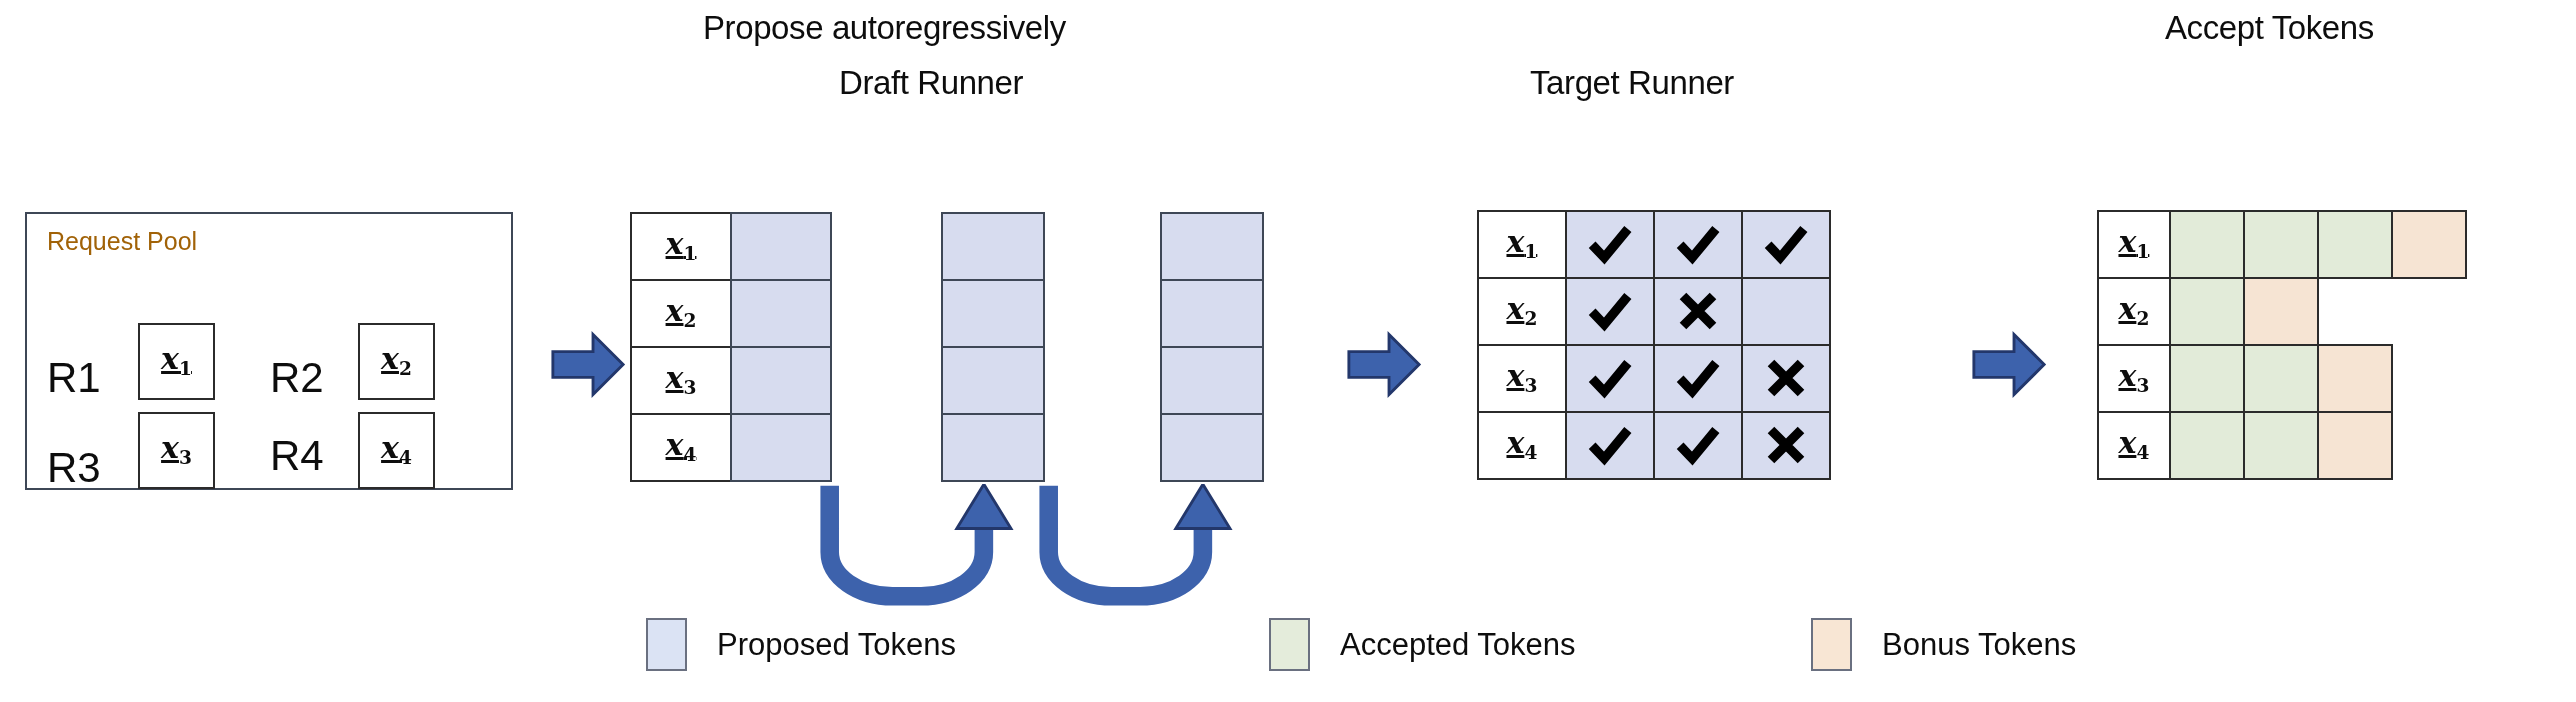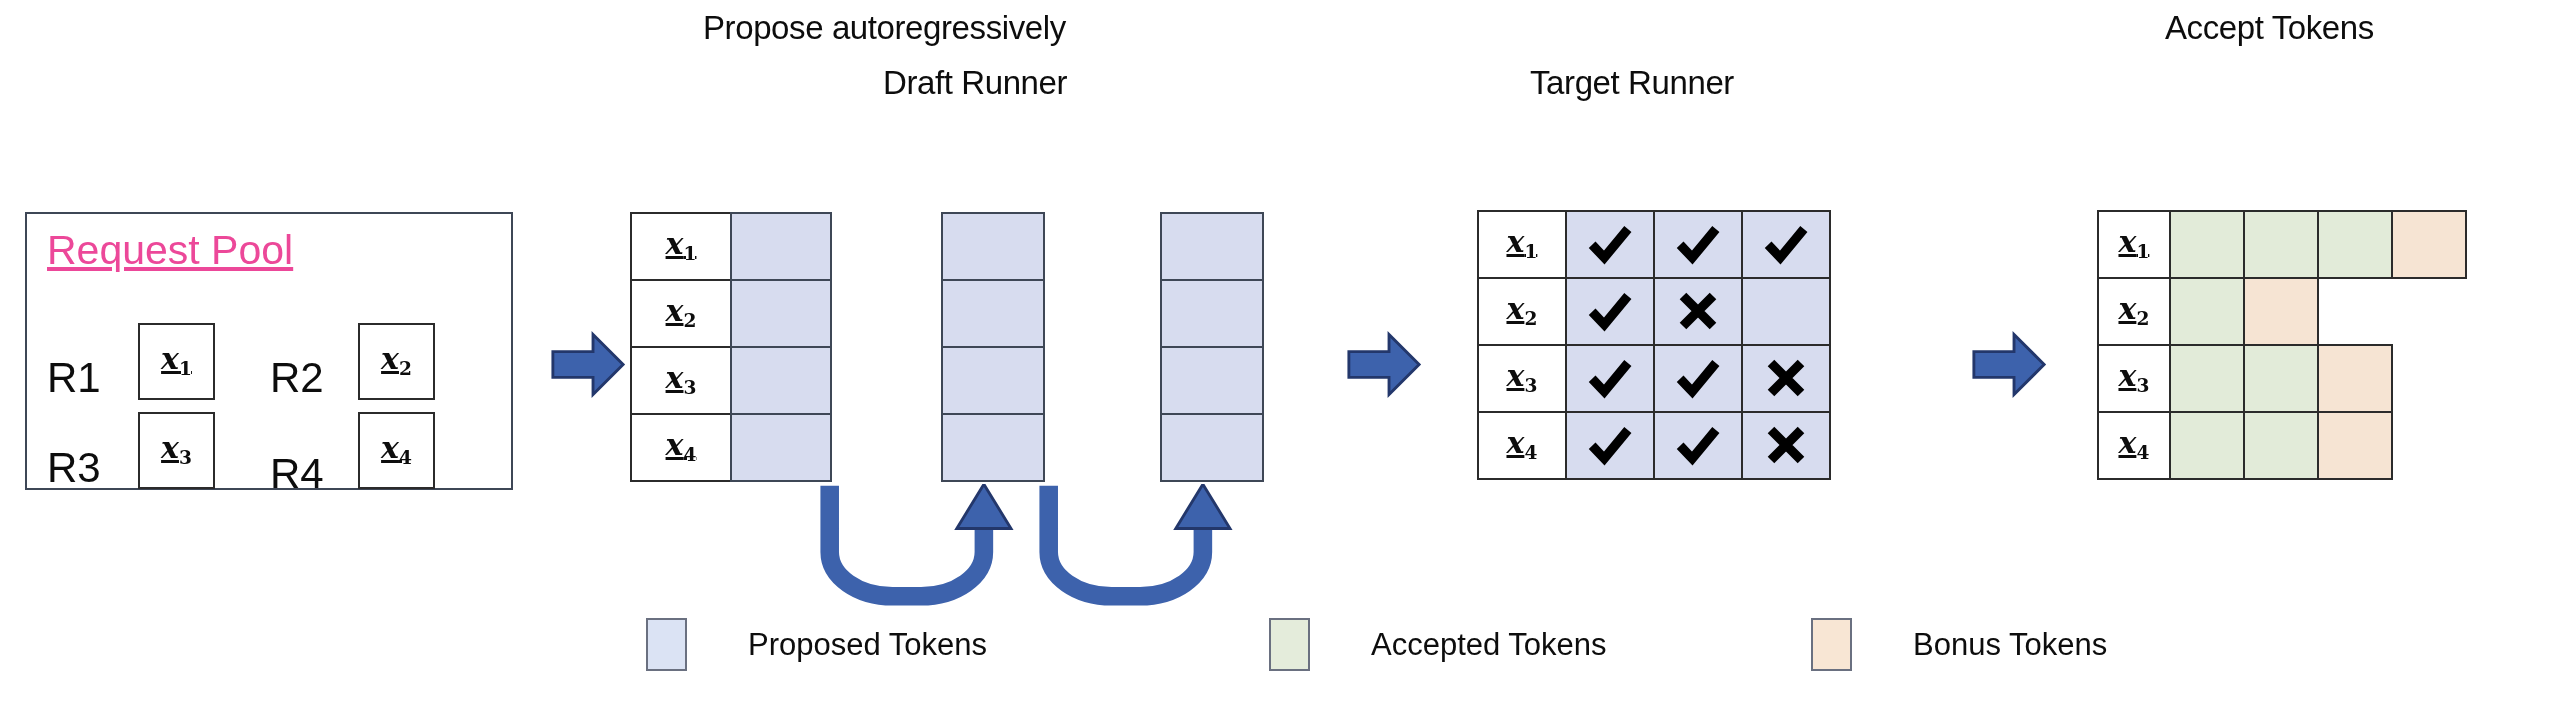--- a/index.html
+++ b/index.html
@@ -20,21 +20,21 @@
     position:absolute;white-space:nowrap;
     font-size:33px;font-weight:400;letter-spacing:-0.4px;color:#0d0d0d;
   }
 
   
   #request-pool{
     position:absolute;left:25px;top:212px;width:488px;height:278px;
     border:2.1px solid #3e4756;background:#ffffff;box-sizing:border-box;
   }
   #request-pool .rp-title{
-    position:absolute;left:20px;top:13px;font-size:41px;color:#ec4899;white-space:nowrap;text-decoration:underline;
+    position:absolute;left:20px;top:13px;font-size:25px;color:#a16207;white-space:nowrap;
   }
   .rp-label{
     position:absolute;font-size:42px;color:#0d0d0d;white-space:nowrap;
   }
   .rp-box{
     position:absolute;width:77px;height:77px;
     border:2.1px solid #2b2b2b;background:#ffffff;box-sizing:border-box;
     display:flex;align-items:center;justify-content:center;
   }
 
@@ -82,61 +82,61 @@
     border:2.1px solid #2b2b2b;background:transparent;
     margin-left:-2.1px;margin-top:-2.1px;
   }
   .acell.label{width:74px;background:#ffffff;display:flex;align-items:center;justify-content:center;}
   .acell.green{background:#e2ebd9;}
   .acell.orange{background:#f6e4d3;}
   .acell.blank{border:none;background:transparent;}
 
   
   #legend{position:absolute;left:646px;top:618px;height:57px;}
-  .legend-item{position:absolute;display:flex;align-items:center;gap:31px;}
+  .legend-item{position:absolute;display:flex;align-items:center;}
   .swatch{
     width:41px;height:53px;box-sizing:border-box;border:2.1px solid #6a7080;
   }
   .sw-blue{background:#dbe3f4;}
   .sw-green{background:#e4ecdb;}
   .sw-orange{background:#f8e6d4;}
   .legend-label{
     margin-left:30px;font-size:31px;color:#0d0d0d;white-space:nowrap;
   }
 </style>
 </head>
 <body>
 
 <div class="stage">
 
   <div class="heading" style="left:703px;top:8.6px;">Propose autoregressively</div>
   <div class="heading" style="left:2165px;top:8.6px;">Accept Tokens</div>
 
-  <div class="subheading" style="left:839px;top:64px;margin-left:44px;">Draft Runner</div>
+  <div class="subheading" style="left:839px;top:64px;">Draft Runner</div>
   <div class="subheading" style="left:1530px;top:64px;">Target Runner</div>
 
   <div id="request-pool">
     <div class="rp-title">Request Pool</div>
 
     <div class="rp-label" style="left:20px;top:140px;">R1</div>
     <div class="rp-box" style="left:111px;top:109px;">
       <span class="tok"><span>x</span><sub>1</sub></span>
     </div>
 
     <div class="rp-label" style="left:243px;top:140px;">R2</div>
     <div class="rp-box" style="left:331px;top:109px;">
       <span class="tok"><span>x</span><sub>2</sub></span>
     </div>
 
     <div class="rp-label" style="left:20px;top:230px;">R3</div>
     <div class="rp-box" style="left:111px;top:198px;">
       <span class="tok"><span>x</span><sub>3</sub></span>
     </div>
 
-    <div class="rp-label" style="left:243px;top:236px;">R4</div>
+    <div class="rp-label" style="left:243px;top:218px;">R4</div>
     <div class="rp-box" style="left:331px;top:198px;">
       <span class="tok"><span>x</span><sub>4</sub></span>
     </div>
   </div>
 
   <div class="block-arrow" style="left:550px;top:330px;">
     <svg width="76" height="69" viewBox="0 0 106 96">
       <polygon points="4,30 60,30 60,6 102,48 60,90 60,66 4,66" fill="#3d62ac" stroke="#23376b" stroke-width="4" stroke-linejoin="miter"></polygon>
     </svg>
   </div>

